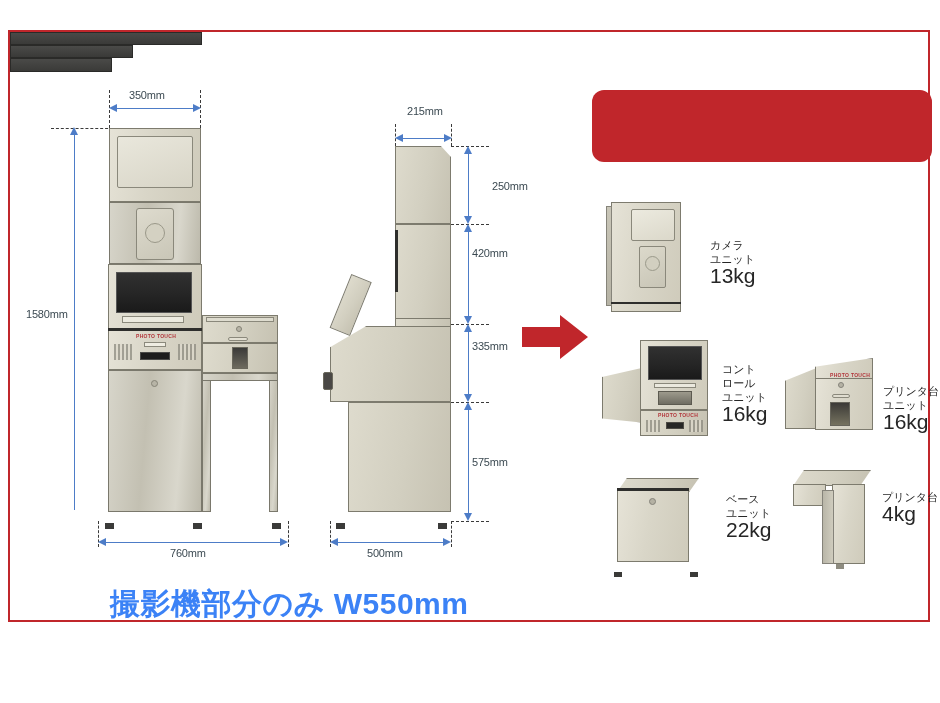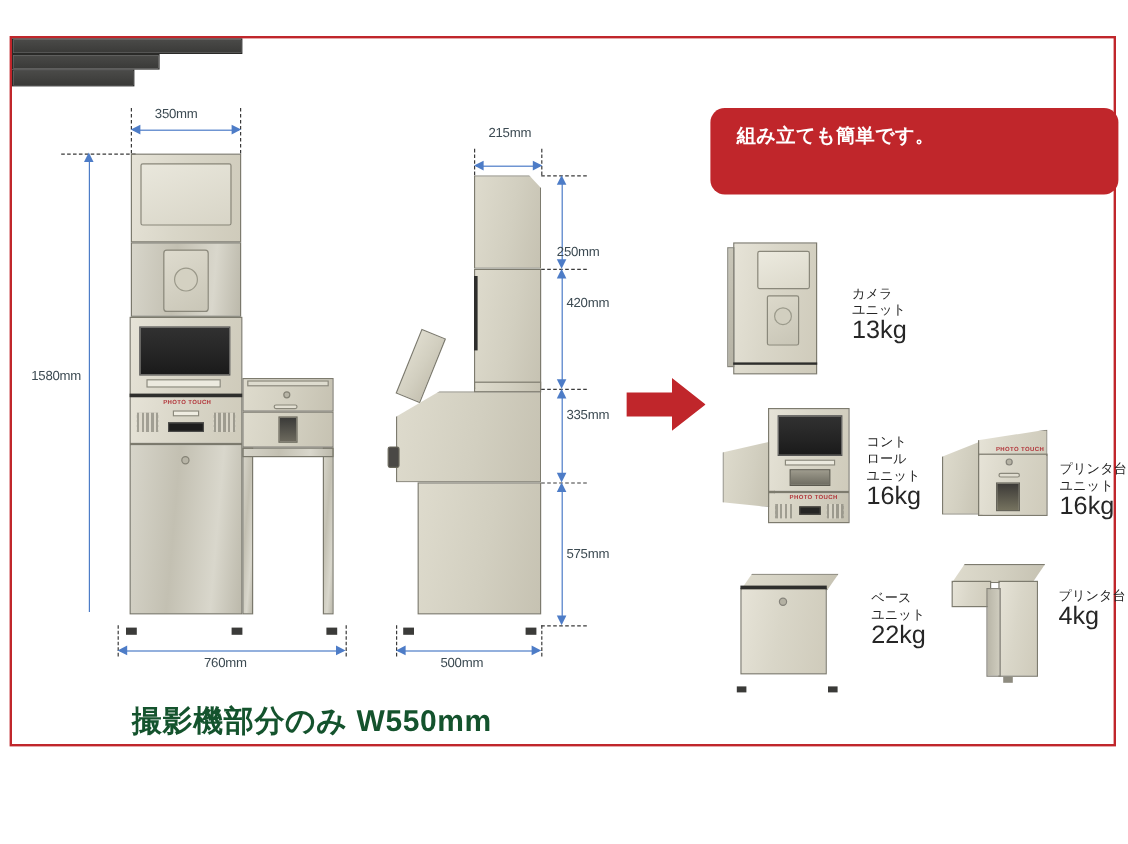--- a/index.html
+++ b/index.html
@@ -45,22 +45,22 @@
     padding:11px 0 0 22px;box-sizing:border-box;letter-spacing:0.3px;
   }
   
   #redarrow{position:absolute;left:512px;top:281px;width:66px;height:48px;}
 
   
   .caption{position:absolute;font-size:11px;line-height:14px;color:#262626;white-space:nowrap;}
   .caption .kg{font-size:21px;line-height:19px;}
 
   .bigcap{
-    position:absolute;left:100px;top:552px;font-size:25px;font-weight:bold;
-    color:#14532d;letter-spacing:0.5px;white-space:nowrap;
+    position:absolute;left:100px;top:552px;font-size:30px;font-weight:bold;
+    color:#3b82f6;letter-spacing:0.5px;white-space:nowrap;
   }
   .logo{position:absolute;font-size:5px;color:#b2363b;font-weight:bold;letter-spacing:0.3px;}
   .keypad{position:absolute;background:
       repeating-linear-gradient(90deg,#8d8b80 0 2px,#ddd9cc 2px 4px),
       repeating-linear-gradient(0deg,#8d8b80 0 2px,#ddd9cc 2px 4px);
       opacity:.75;}
 </style>
 </head>
 <body>
 
@@ -149,21 +149,21 @@
 
   <div class="ext-h" style="left:441px;top:114px;width:38px;"></div>
   <div class="ext-h" style="left:441px;top:192px;width:38px;"></div>
   <div class="ext-h" style="left:441px;top:292px;width:38px;"></div>
   <div class="ext-h" style="left:441px;top:370px;width:38px;"></div>
   <div class="ext-h" style="left:441px;top:489px;width:38px;"></div>
 
   <div class="dimline-v" style="left:458px;top:118px;height:70px;"></div>
   <div class="arw arw-u" style="left:454px;top:114px;"></div>
   <div class="arw arw-d" style="left:454px;top:184px;"></div>
-  <div class="dimtext" style="left:454px;top:148px;margin-top:24px;">250mm</div>
+  <div class="dimtext" style="left:482px;top:148px;">250mm</div>
 
   <div class="dimline-v" style="left:458px;top:196px;height:92px;"></div>
   <div class="arw arw-u" style="left:454px;top:192px;"></div>
   <div class="arw arw-d" style="left:454px;top:284px;"></div>
   <div class="dimtext" style="left:462px;top:215px;">420mm</div>
 
   <div class="dimline-v" style="left:458px;top:296px;height:70px;"></div>
   <div class="arw arw-u" style="left:454px;top:292px;"></div>
   <div class="arw arw-d" style="left:454px;top:362px;"></div>
   <div class="dimtext" style="left:462px;top:308px;">335mm</div>
@@ -176,21 +176,20 @@
   <div class="ext-v" style="left:320px;top:489px;height:26px;"></div>
   <div class="ext-v" style="left:441px;top:489px;height:26px;"></div>
   <div class="dimline-h" style="left:322px;top:510px;width:117px;"></div>
   <div class="arw arw-l" style="left:320px;top:506px;"></div>
   <div class="arw arw-r" style="left:433px;top:506px;"></div>
   <div class="dimtext" style="left:357px;top:515px;">500mm</div>
 
   <div class="bigcap">撮影機部分のみ W550mm</div>
 
   <div id="banner">
-    <div>組み立ても簡単です。</div>
   </div>
 
   <div id="redarrow">
     <svg width="66" height="48" viewBox="0 0 66 48">
       <polygon points="0,14 38,14 38,2 66,24 38,46 38,34 0,34" fill="#c0262b"></polygon>
     </svg>
   </div>
 
   <div>
     <div class="panel beige" style="left:601px;top:170px;width:70px;height:110px;"></div>

